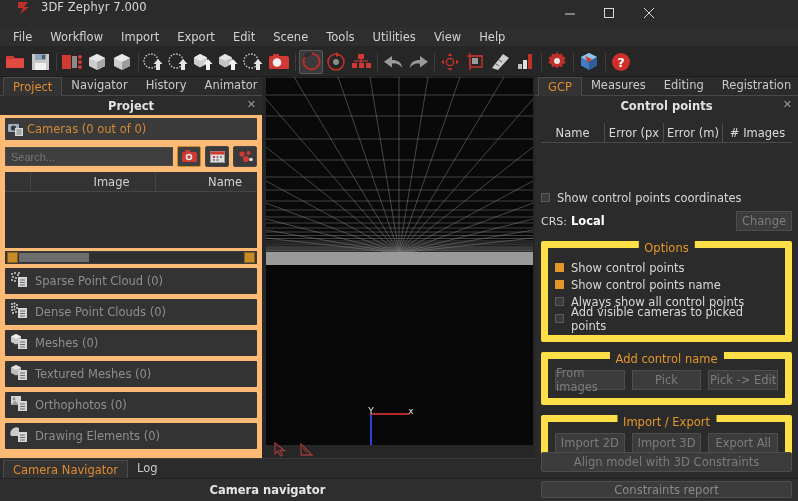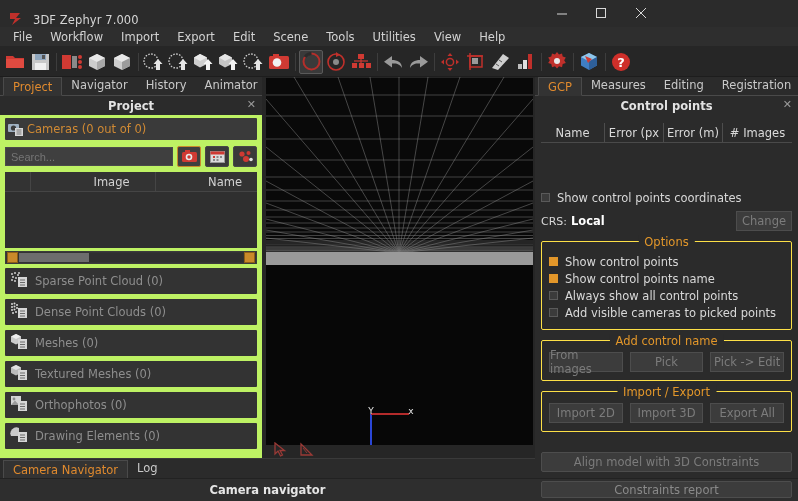--- a/index.html
+++ b/index.html
@@ -7,22 +7,22 @@
     width:798px; height:501px; overflow:hidden;
     background:#2b2b2b;
     font-family:"DejaVu Sans","Liberation Sans",sans-serif;
     font-size:11px; color:#cfcfcf;
     -webkit-font-smoothing:antialiased;
   }
   #app{ position:relative; width:798px; height:501px; background:#2b2b2b; }
 
   
   .titlebar{
-    position:absolute; left:0; top:0; width:661px; height:27px;
-    background:#2b2b2b; display:flex; align-items:flex-end;
+    position:absolute; left:8px; top:0; width:661px; height:27px;
+    background:#2b2b2b; display:flex; align-items:flex-start;
   }
   .titlebar .logo{ width:18px; height:16px; margin-left:7px; position:relative; }
   .titlebar .title{ margin-left:8px; font-size:11.5px; color:#d6d6d6; letter-spacing:.1px;}
   .wctrl{ margin-left:auto; display:flex; height:27px; }
   .wbtn{ width:39px; height:27px; display:flex; align-items:center; justify-content:center;
          color:#d8d8d8; font-size:12px; }
   .wbtn.close{ width:40px; }
   .wbtn svg{ display:block; }
 
   
@@ -40,21 +40,21 @@
     border-bottom:1px solid #1d1d1d;
   }
   .tb{ width:24px; height:24px; margin-right:1px; display:flex; align-items:center;
        justify-content:center; border-radius:2px; position:relative; flex:0 0 auto;}
   .tb.framed{ border:1px solid #5a5a5a; background:#3a3a3a; }
   .tbsep{ width:7px; height:22px; flex:0 0 auto; position:relative; }
   .tbsep::before{ content:""; position:absolute; left:3px; top:2px; width:1px; height:18px;
                   background:#3d3d3d; }
 
   
-  .left-panel{ position:absolute; left:0; top:77px; width:262px; height:381px; background:#bef264; }
+  .left-panel{ position:absolute; left:0; top:77px; width:262px; height:381px; background:#fdba74; }
   .viewport-wrap{ position:absolute; left:262px; top:77px; width:273px; height:381px; background:#262626;}
   .right-panel{ position:absolute; left:535px; top:77px; width:263px; height:381px; background:#2b2b2b;}
 
   
   .tabstrip{ display:flex; height:19px; align-items:flex-end; background:#2b2b2b;
              border-bottom:1px solid #4a4a4a; padding-left:3px;}
   .tab{ padding:2px 9px 2px 9px; font-size:11.5px; color:#c9c9c9; height:19px; line-height:15px;}
   .tab.active{ color:#e08a2e; background:#333333; border:1px solid #4a4a4a; border-bottom:1px solid #333333;
                position:relative; top:1px; }
 
@@ -119,21 +119,21 @@
   .cbrow .cblbl{ font-size:11.5px; color:#d8d8d8; }
 
   .crs-row{ display:flex; align-items:center; margin-top:5px; height:20px; }
   .crs-row .crslbl{ font-size:11px; color:#d8d8d8; }
   .crs-row .crsval{ font-size:11.5px; color:#ffffff; font-weight:bold; margin-left:4px; }
   .gbtn{ background:#3c3c3c; border:1px solid #4d4d4d; color:#7c7c7c; font-size:11.5px;
          height:20px; display:flex; align-items:center; justify-content:center; border-radius:0;}
   .gbtn.right{ margin-left:auto; width:56px; }
 
   
-  .group{ border:1px solid #fde047; border-radius:2px; margin-top:10px; position:relative;
+  .group{ border:7px solid #fde047; border-radius:2px; margin-top:10px; position:relative;
           padding:11px 7px 8px 7px; }
   .group > .gtitle{ position:absolute; top:-7px; left:50%; transform:translateX(-50%);
                     background:#2b2b2b; padding:0 6px; color:#e3972a; font-size:11.5px; white-space:nowrap;}
   .btnrow{ display:flex; gap:7px; }
   .btnrow .gbtn{ flex:1; }
 
   .bottom-btns{ position:absolute; left:541px; top:452px; width:251px; }
   .bigbtn{ height:20px; background:#3c3c3c; border:1px solid #4d4d4d; color:#7c7c7c;
            font-size:11.5px; display:flex; align-items:center; justify-content:center;
            border-radius:2px; margin-bottom:5px; }

